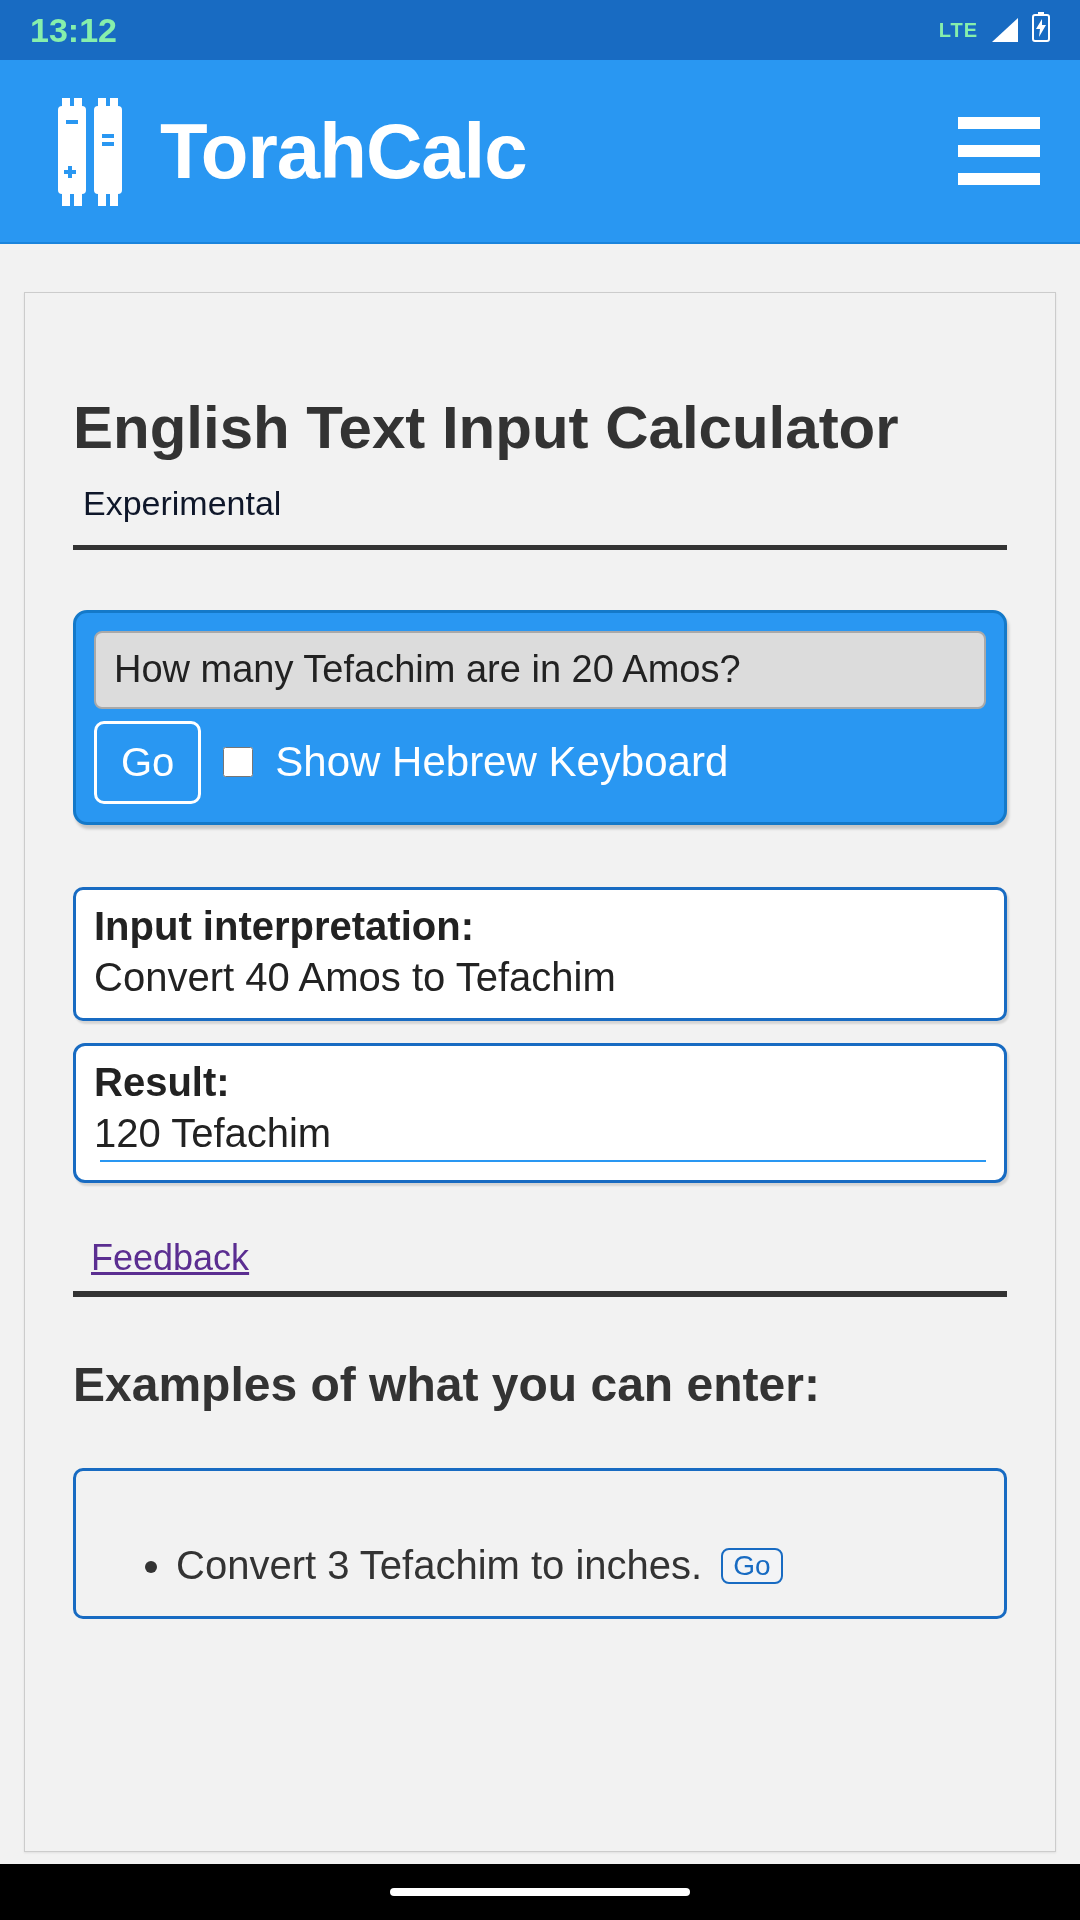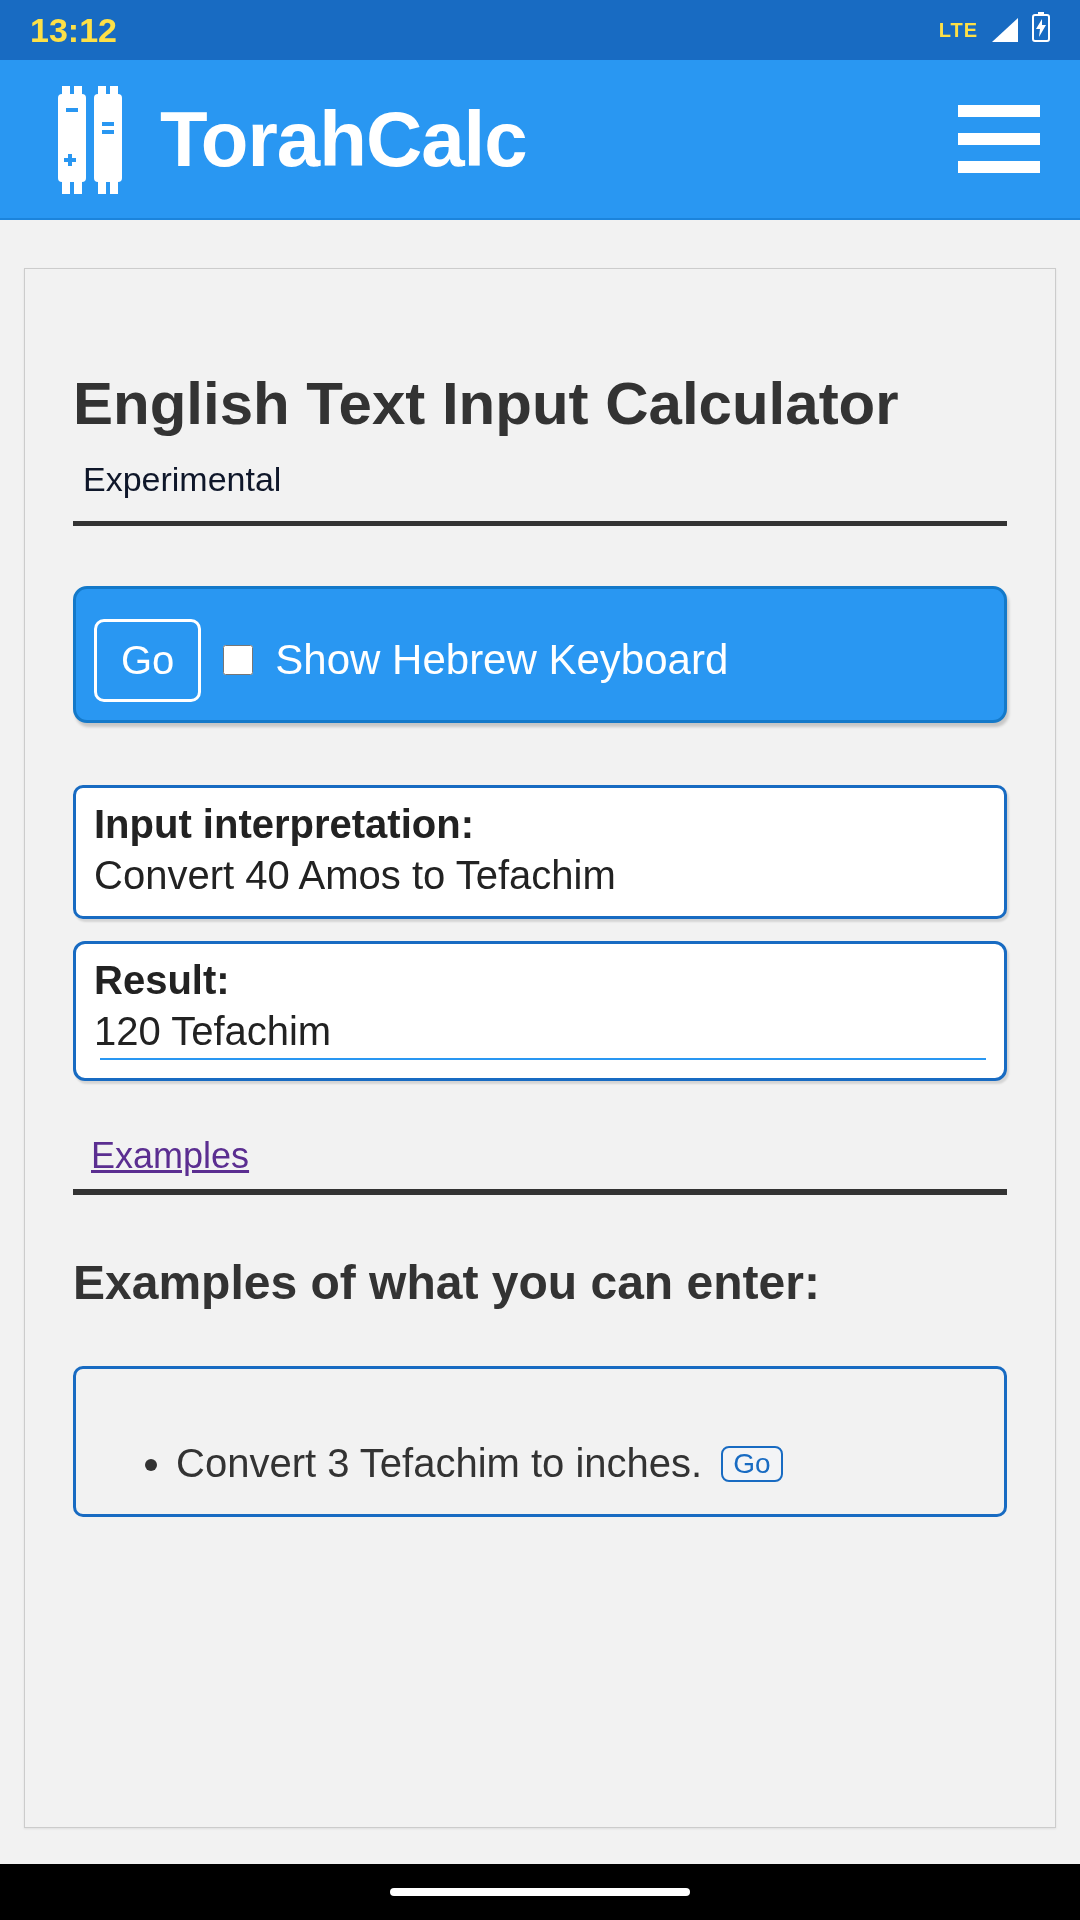--- a/index.html
+++ b/index.html
@@ -7,35 +7,35 @@
     width: 1080px;
     height: 1920px;
     font-family: "Segoe UI", "Helvetica Neue", Arial, sans-serif;
     background: #f2f2f2;
     overflow: hidden;
   }
   
   .status-bar {
     height: 60px;
     background: #186bc2;
-    color: #fde047;
+    color: #86efac;
     display: flex;
     justify-content: space-between;
     align-items: center;
     padding: 14px 30px;
     font-size: 34px;
     font-weight: 600;
   }
   .status-right { display: flex; align-items: center; gap: 14px; }
   .status-right .lte { font-size: 20px; letter-spacing: 1px; }
   .sig-icon, .batt-icon { display: inline-block; }
   
   .app-header {
     background: #2997f2;
-    height: 160px;
+    height: 184px;
     display: flex;
     align-items: center;
     justify-content: space-between;
     padding: 0 40px 0 50px;
     border-bottom: 2px solid #1b84dc;
   }
   .brand { display: flex; align-items: center; gap: 30px; }
   .brand-title {
     color: #fff;
     font-size: 78px;
@@ -248,41 +248,42 @@
   <div class="card">
 
     <h1 class="page-title">
       <span>English Text Input Calculator</span>
       <span class="experimental">Experimental</span>
     </h1>
     <hr class="hr-thick">
 
     
     <div class="query-panel">
+      <input class="query-input" type="text" value="How many Tefachim are in 20 Amos?" style="">
       <div class="query-row2">
         <button class="go-btn">Go</button>
         <input type="checkbox" class="chk" style="">
         <span class="chk-label">Show Hebrew Keyboard</span>
       </div>
     </div>
 
     
     <div class="result-box">
       <div class="result-label">Input interpretation:</div>
       <div class="result-value">Convert 40 Amos to Tefachim</div>
     </div>
 
     
     <div class="result-box">
       <div class="result-label">Result:</div>
       <div class="result-value">120 Tefachim</div>
       <div class="result-underline"></div>
     </div>
 
-    <a href="#" class="feedback">Examples</a>
+    <a href="#" class="feedback">Feedback</a>
     <hr class="hr-thick2">
 
     <h2 class="examples-h">Examples of what you can enter:</h2>
 
     <div class="examples-box">
       <ul>
         <li>
           <span>Convert 3 Tefachim to inches.</span>
           <span class="mini-go">Go</span>
         </li>

